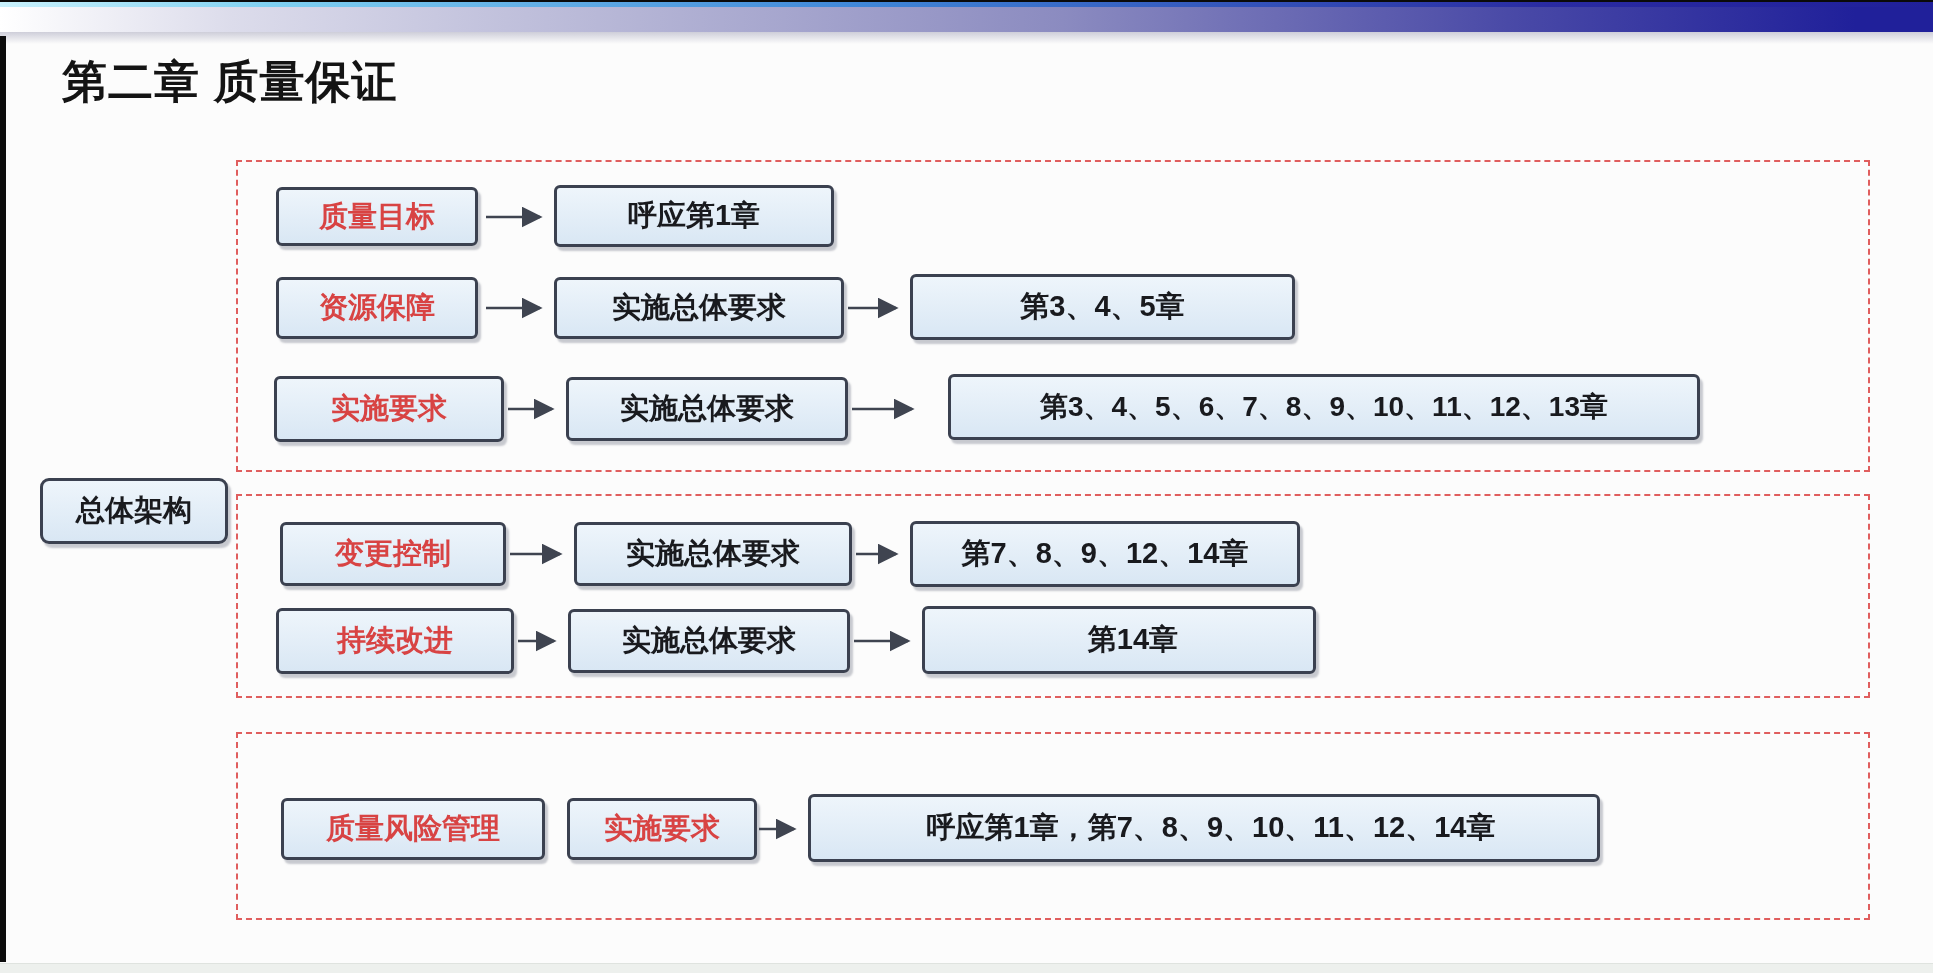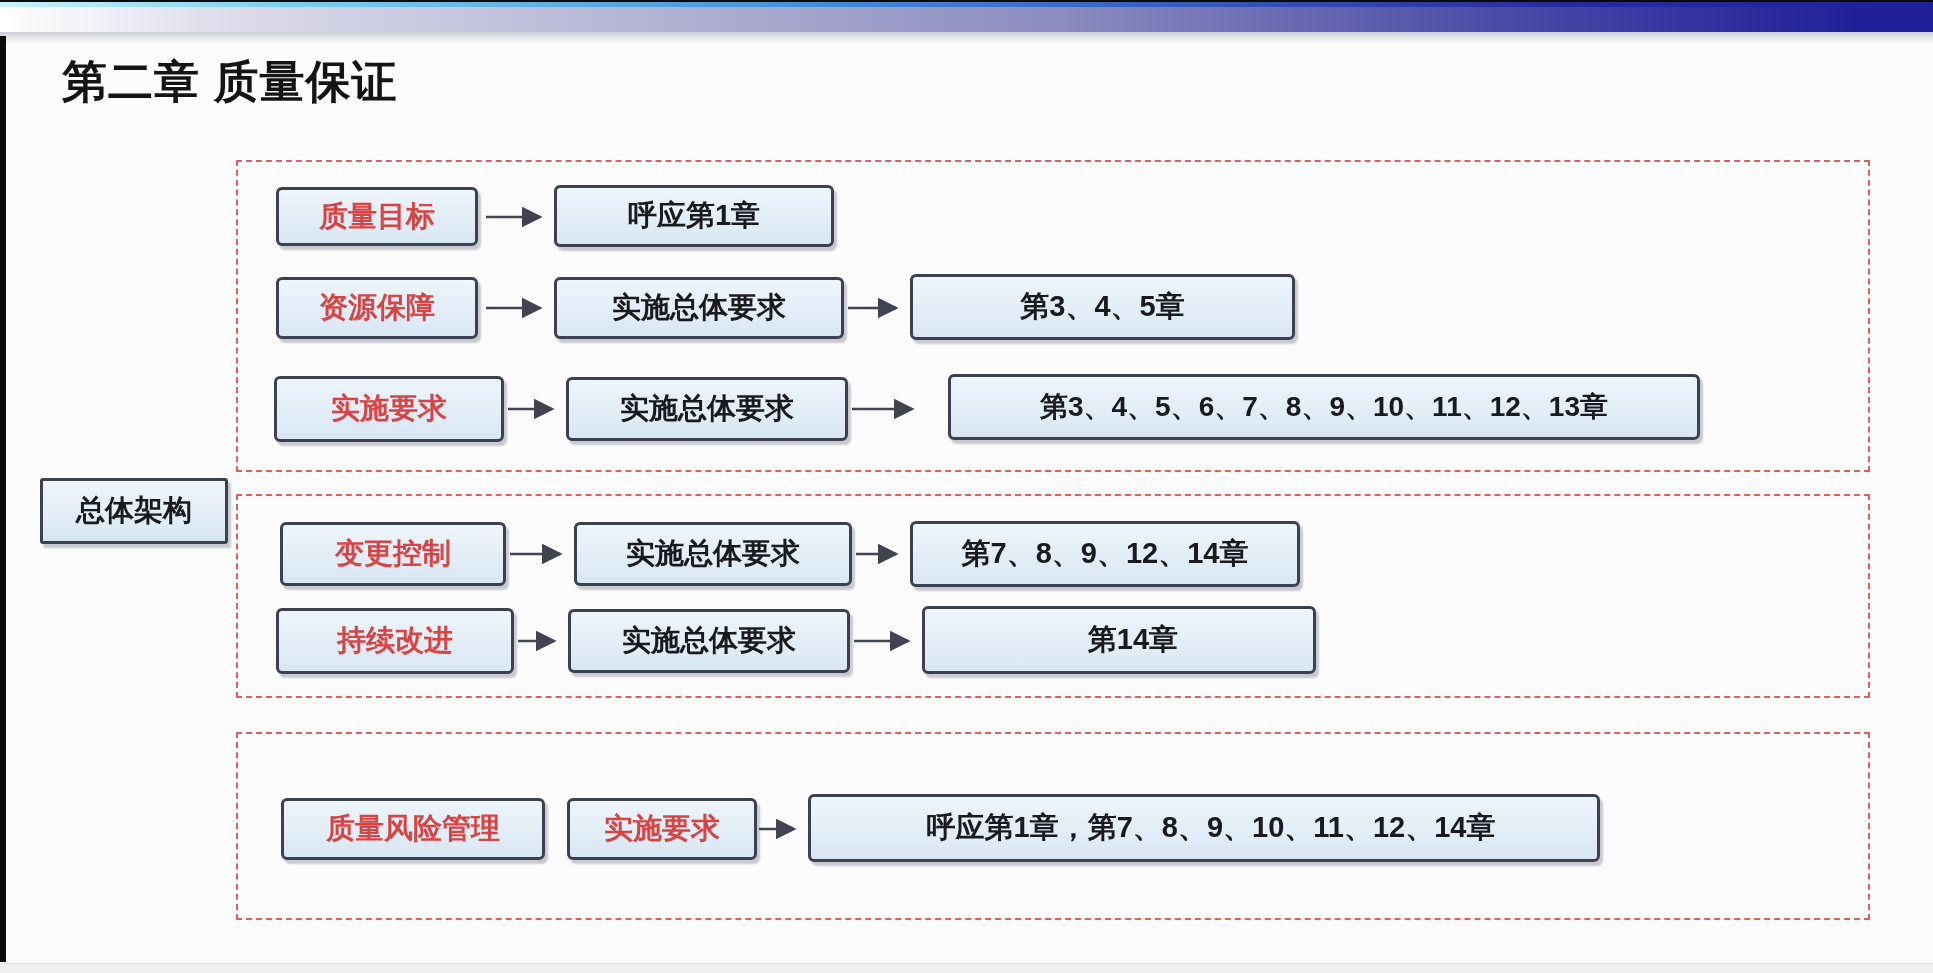--- a/index.html
+++ b/index.html
@@ -70,21 +70,21 @@
   .b-g2r2c2{left:568px;top:609px;width:282px;height:64px;}
   .b-g2r2c3{left:922px;top:606px;width:394px;height:68px;padding-left:28px;}
   
   .b-g3r1c1{left:281px;top:798px;width:264px;height:62px;}
   .b-g3r1c2{left:567px;top:798px;width:190px;height:62px;}
   .b-g3r1c3{left:808px;top:794px;width:792px;height:68px;padding-left:14px;}
 
   
   .b-arch{
     left:40px;top:478px;width:188px;height:66px;
-    border-radius:3px;border-width:3px;
+    border-radius:9px;border-width:3px;
   }
 
   .arrows{position:absolute;left:0;top:0;width:1933px;height:973px;pointer-events:none;}
 </style>
 </head>
 <body>
 
 <div class="stage">
 
   <div class="top-edge-bar"></div>

